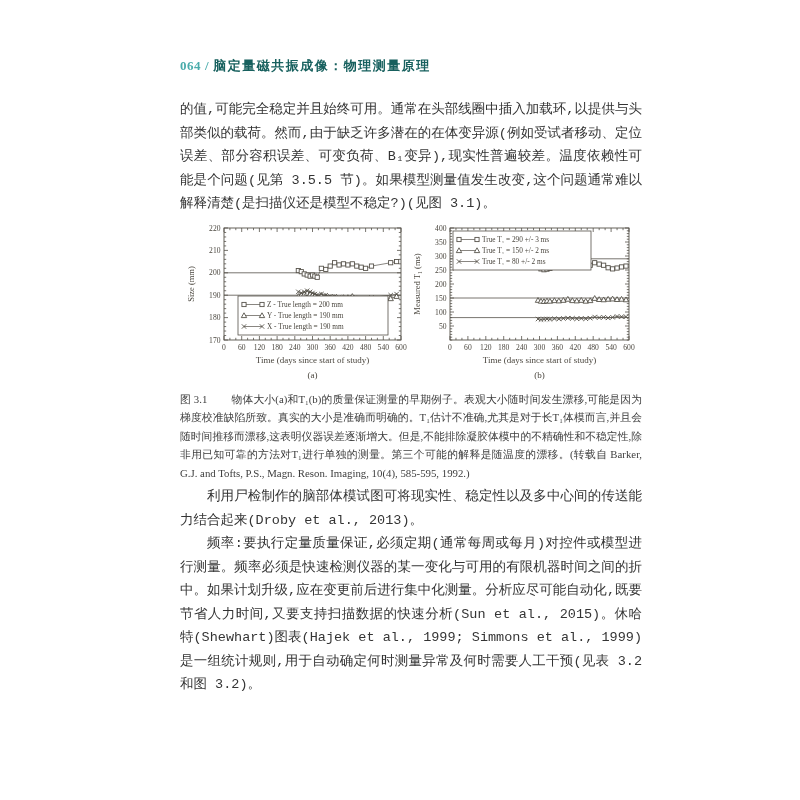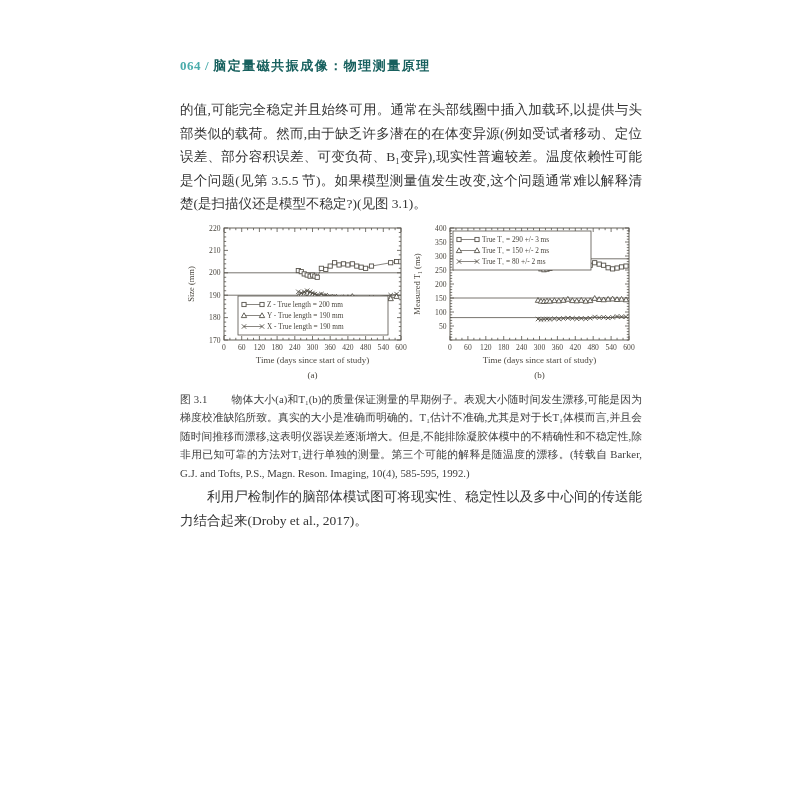--- a/index.html
+++ b/index.html
@@ -7,21 +7,21 @@
     position:relative;width:800px;height:708px;background:#fff;
     box-sizing:border-box;padding:57px 158px 16px 180px;overflow:hidden;
     font-family:"Liberation Serif","DejaVu Serif",serif;
   }
   .hdr{font-size:13px;font-weight:bold;margin:0 0 23px 0;letter-spacing:0.5px;}
   .hdr .pnum{color:#4aacab;}
   .hdr .sep{color:#4aacab;margin:0 4px;}
   .hdr .btitle{color:#17605e;letter-spacing:1.5px;}
   .body-p{
     font-size:13.5px;line-height:23.5px;color:#343434;
-    text-align:justify;margin:0;
+    text-align:justify;margin:0;font-family:Liberation Mono, monospace;
   }
   .indent{text-indent:2em;}
   figure{margin:0;padding:0;}
   .charts{display:flex;justify-content:center;align-items:flex-start;margin:6px 0 3px 0;}
   .qa-chart{display:block;}
   figcaption{
     font-size:10.8px;line-height:18.6px;color:#3d3d3d;text-align:justify;margin:1px 0 3px 0;
   }
   .cap-label{margin-right:24px;}
   svg text{font-family:"Liberation Serif","DejaVu Serif",serif;}
@@ -561,15 +561,16 @@
           <text fill="#4a463e" x="129.5" y="141" text-anchor="middle" font-size="9">Time (days since start of study)</text>
           <text fill="#4a463e" x="129.5" y="156" text-anchor="middle" font-size="9">(b)</text>
           <text fill="#4a463e" x="10" y="62" text-anchor="middle" font-size="8.5" transform="rotate(-90 10 62)">Measured T₁ (ms)</text>
         </svg>
     </div>
     <figcaption>
       <span class="cap-label">图 3.1</span><span>物体大小(a)和T₁(b)的质量保证测量的早期例子。表观大小随时间发生漂移,可能是因为梯度校准缺陷所致。真实的大小是准确而明确的。T₁估计不准确,尤其是对于长T₁体模而言,并且会随时间推移而漂移,这表明仪器误差逐渐增大。但是,不能排除凝胶体模中的不精确性和不稳定性,除非用已知可靠的方法对T₁进行单独的测量。第三个可能的解释是随温度的漂移。(转载自 Barker, G.J. and Tofts, P.S., Magn. Reson. Imaging, 10(4), 585-595, 1992.)</span>
     </figcaption>
   </figure>
 
-  <p class="body-p indent">利用尸检制作的脑部体模试图可将现实性、稳定性以及多中心间的传送能力结合起来(Droby et al., 2017)。</p>
+  <p class="body-p indent">利用尸检制作的脑部体模试图可将现实性、稳定性以及多中心间的传送能力结合起来(Droby et al., 2013)。</p>
+  <p class="body-p indent">频率:要执行定量质量保证,必须定期(通常每周或每月)对控件或模型进行测量。频率必须是快速检测仪器的某一变化与可用的有限机器时间之间的折中。如果计划升级,应在变更前后进行集中化测量。分析应尽可能自动化,既要节省人力时间,又要支持扫描数据的快速分析(Sun et al., 2015)。休哈特(Shewhart)图表(Hajek et al., 1999; Simmons et al., 1999)是一组统计规则,用于自动确定何时测量异常及何时需要人工干预(见表 3.2 和图 3.2)。</p>
 
 </div>
 
 </body></html>

